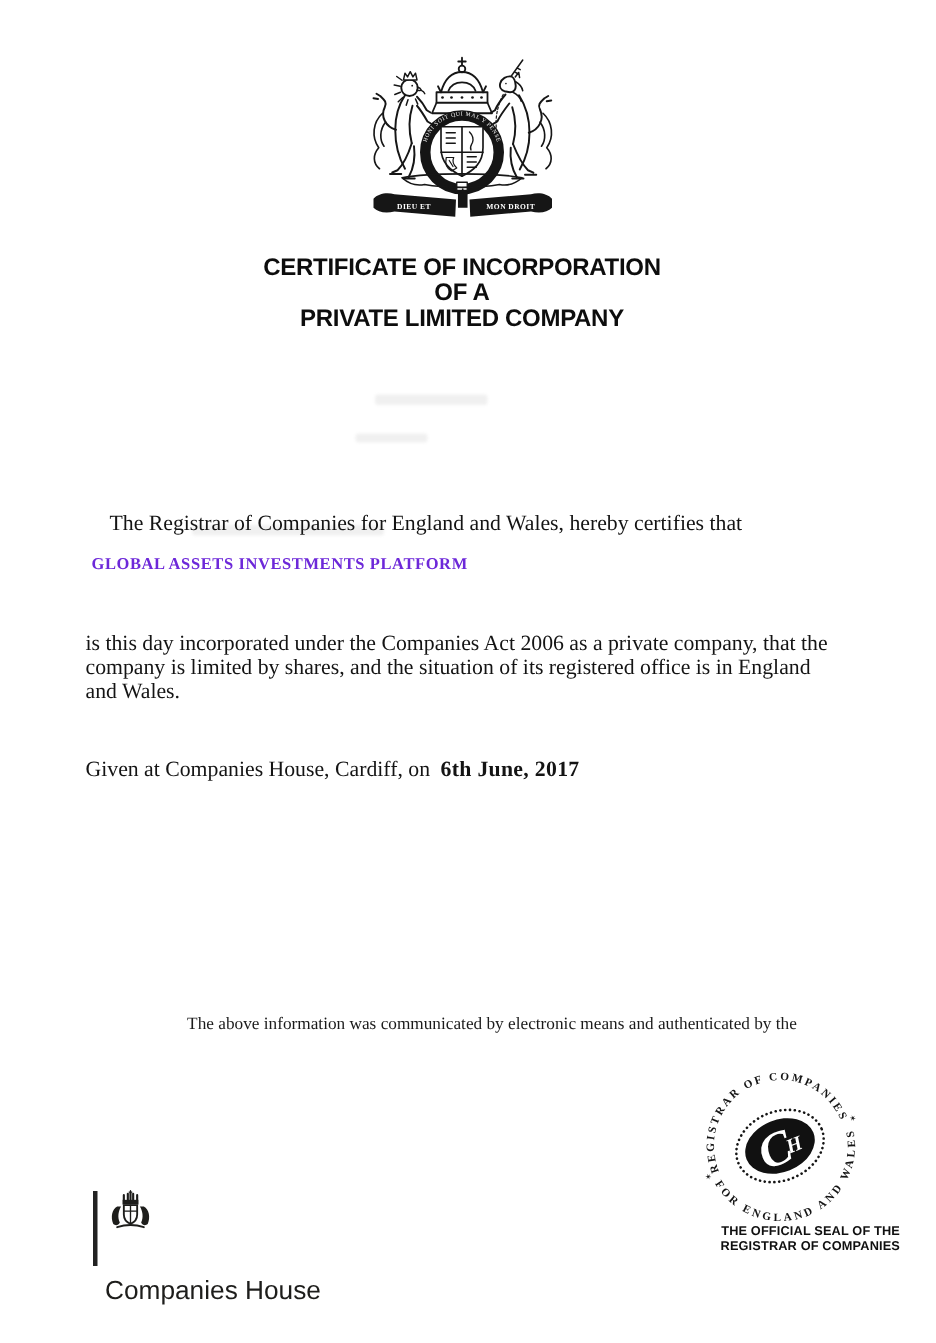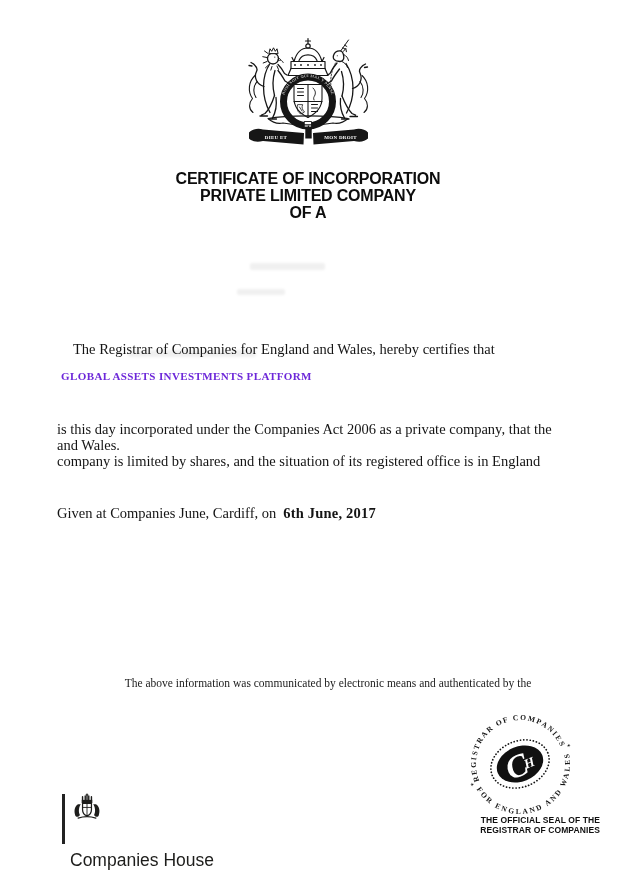--- a/index.html
+++ b/index.html
@@ -138,40 +138,40 @@
       <path d="M126,95 C123,91.5 117,90.5 112,92 L71,95.5 L71.5,107 L112,103.5 C118,105 123,104 126,101 Z" fill="#161616" stroke="none"></path>
       <path d="M66.5,88.5 v3 M65,90 h3" stroke-width="1"></path>
       <rect x="63.3" y="91.5" width="6.4" height="9.5" fill="#161616" stroke="none"></rect>
       <text x="34" y="101.8" text-anchor="middle" font-family="Liberation Serif, serif" font-weight="bold" font-size="5" letter-spacing="0.3" fill="#ffffff" stroke="none">DIEU ET</text>
       <text x="98.5" y="101.8" text-anchor="middle" font-family="Liberation Serif, serif" font-weight="bold" font-size="5" letter-spacing="0.3" fill="#ffffff" stroke="none">MON DROIT</text>
     </g>
   </svg>
 
   <div class="title">
     <div>CERTIFICATE OF INCORPORATION</div>
+    <div>OF A</div>
     <div>PRIVATE LIMITED COMPANY</div>
-    <div>OF A</div>
   </div>
 
   <div class="smudge s1"></div>
   <div class="smudge s2"></div>
   <div class="smudge s3"></div>
 
   <p class="certifies">The Registrar of Companies for England and Wales, hereby certifies that</p>
 
   <p class="company">GLOBAL ASSETS INVESTMENTS PLATFORM</p>
 
   <div class="para">
     <div>is this day incorporated under the Companies Act 2006 as a private company, that the</div>
+    <div>company is limited by shares, and the situation of its registered office is in England</div>
     <div>and Wales.</div>
-    <div>company is limited by shares, and the situation of its registered office is in England</div>
   </div>
 
   <p class="given">
-    <span>Given at Companies June, Cardiff, on</span><span class="date">6th June, 2017</span>
+    <span>Given at Companies House, Cardiff, on</span><span class="date">6th June, 2017</span>
   </p>
 
   <div class="auth">
     <div>The above information was communicated by electronic means and authenticated by the</div>
   </div>
 
   <svg class="seal" viewBox="0 0 150 104">
     <g transform="rotate(-22 75 52)">
       <path id="sealArcTop" d="M31,52 A44,44 0 0 1 119,52" fill="none" stroke="none"></path>
       <path id="sealArcBottom" d="M25,52 A50,50 0 0 0 125,52" fill="none" stroke="none"></path>

